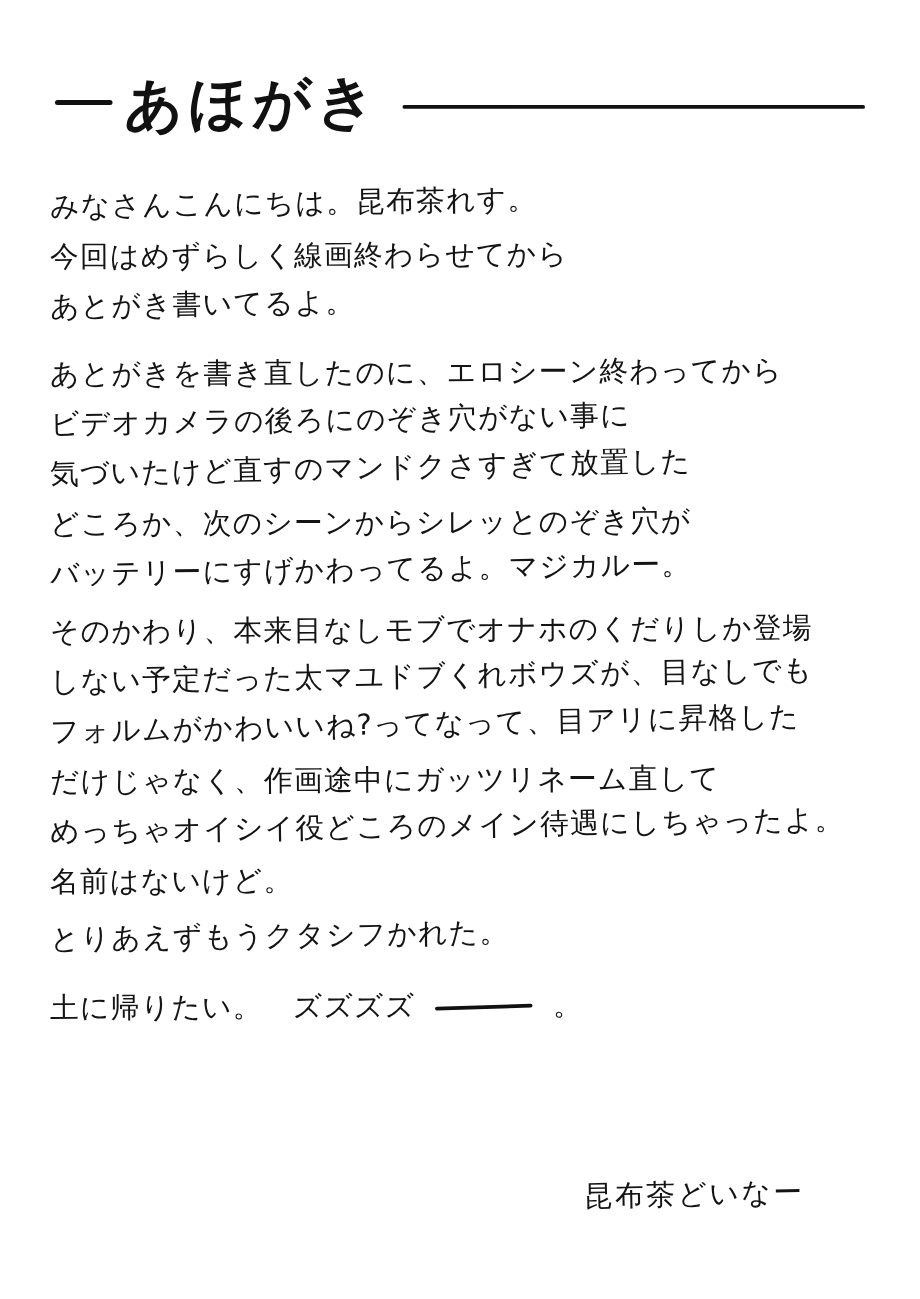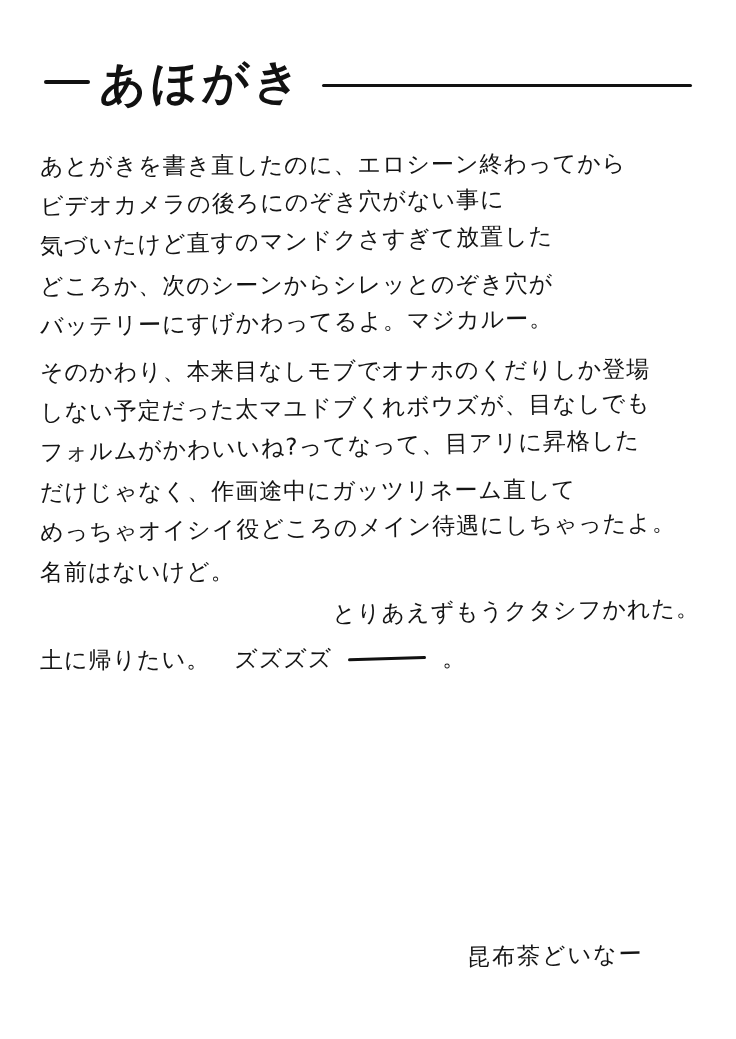--- a/index.html
+++ b/index.html
@@ -80,21 +80,21 @@
     transform-origin: left center;
   }
   .line.tilt-a { transform: rotate(-0.9deg); }
   .line.tilt-b { transform: rotate(-0.3deg); }
   .line.tilt-c { transform: rotate(-1.2deg); }
 
   .para.p1 { margin-bottom: 14px; }
   .para.p2 { margin-bottom: 14px; }
   .para.p3 { margin-bottom: 6px; }
   .para.p4 { margin-bottom: 6px; }
-  .para.p5 { margin-bottom: 2px; text-align: right; }
+  .para.p5 { margin-bottom: 15px; }
 
   
   .line-with-stroke {
     display: flex;
     align-items: center;
     gap: 10px;
     white-space: nowrap;
   }
   .trail-stroke {
     display: inline-block;
@@ -125,20 +125,25 @@
 <div class="page">
 
   <div class="title-row">
     <span class="rule-left"></span>
     <span class="title-text">あほがき</span>
     <span class="rule-right"></span>
   </div>
 
   <div class="body-block">
 
+    <div class="para p1">
+      <div class="line tilt-a">みなさんこんにちは。昆布茶れす。</div>
+      <div class="line tilt-b">今回はめずらしく線画終わらせてから</div>
+      <div class="line tilt-a">あとがき書いてるよ。</div>
+    </div>
 
 
     <div class="para p3">
       <div class="line tilt-b">あとがきを書き直したのに、エロシーン終わってから</div>
       <div class="line tilt-a">ビデオカメラの後ろにのぞき穴がない事に</div>
       <div class="line tilt-c">気づいたけど直すのマンドクさすぎて放置した</div>
       <div class="line tilt-b">どころか、次のシーンからシレッとのぞき穴が</div>
       <div class="line tilt-a">バッテリーにすげかわってるよ。マジカルー。</div>
     </div>
 

